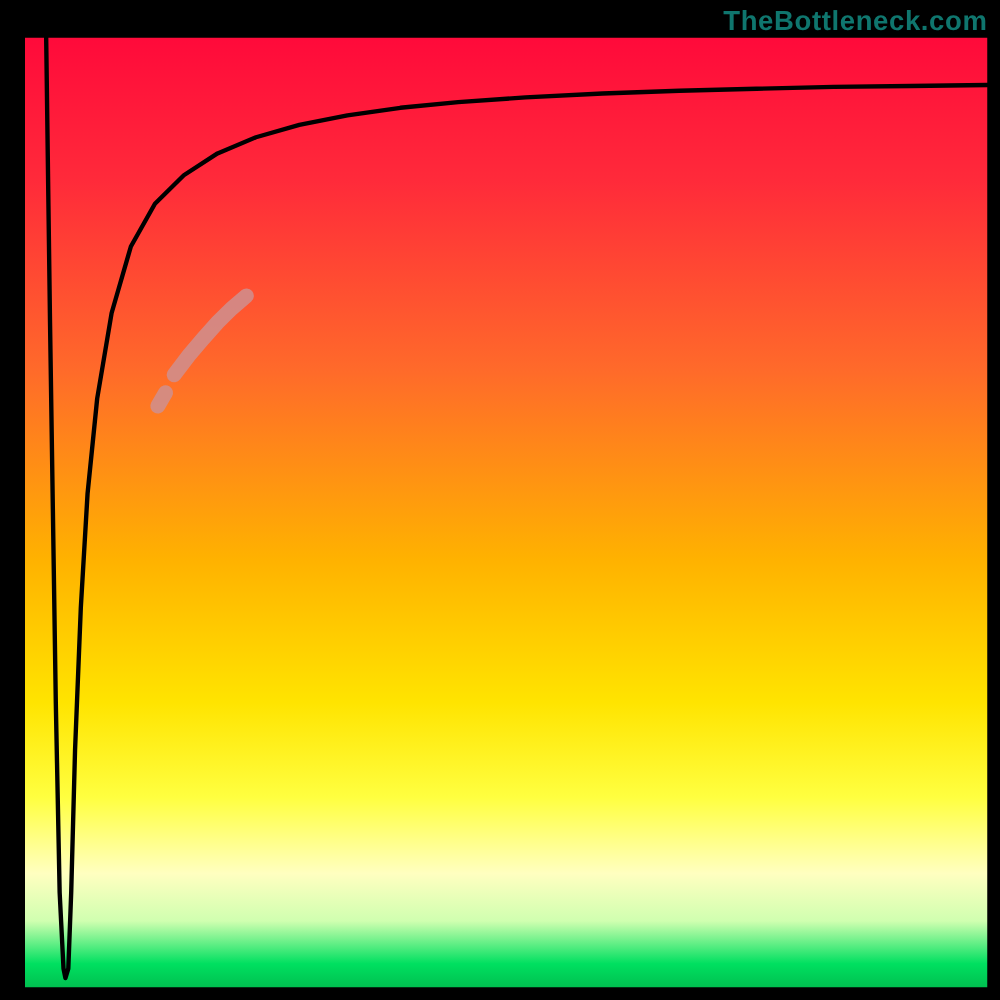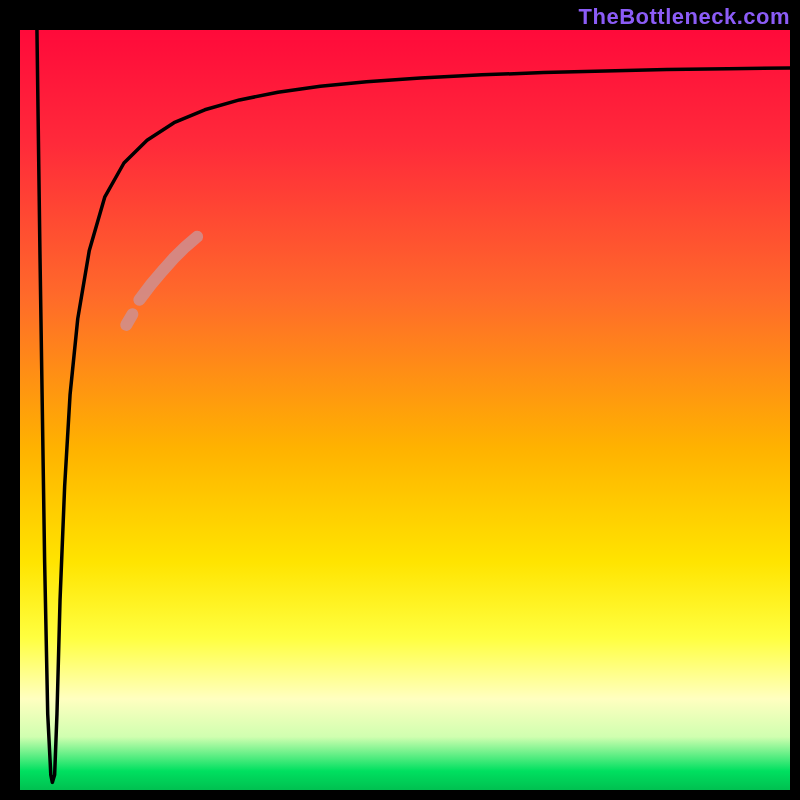--- a/index.html
+++ b/index.html
@@ -15,21 +15,21 @@
     width: 800px;
     height: 800px;
   }
   .watermark {
     position: absolute;
     top: 4px;
     right: 10px;
     font-family: Arial, Helvetica, sans-serif;
     font-size: 22px;
     font-weight: 600;
-    color: #8b5cf6;
+    color: #0f766e;
     letter-spacing: 0.5px;
     z-index: 10;
   }
   svg {
     position: absolute;
     top: 0;
     left: 0;
   }
 </style>
 </head>

